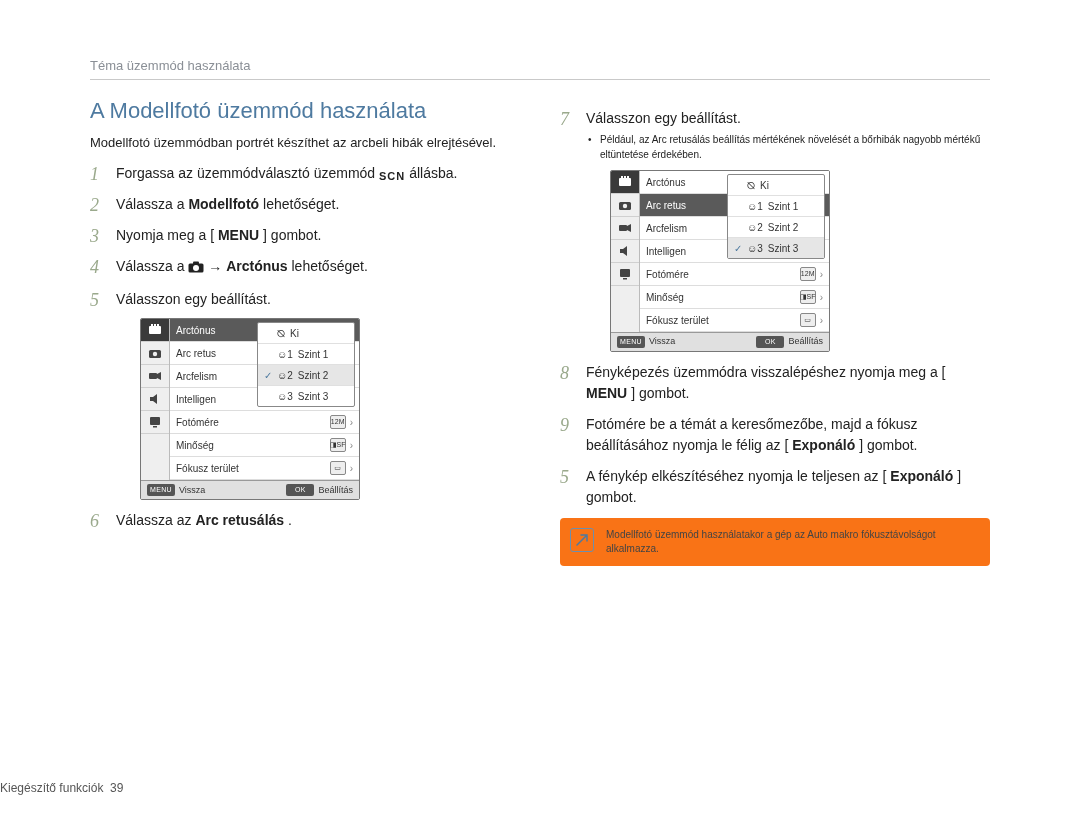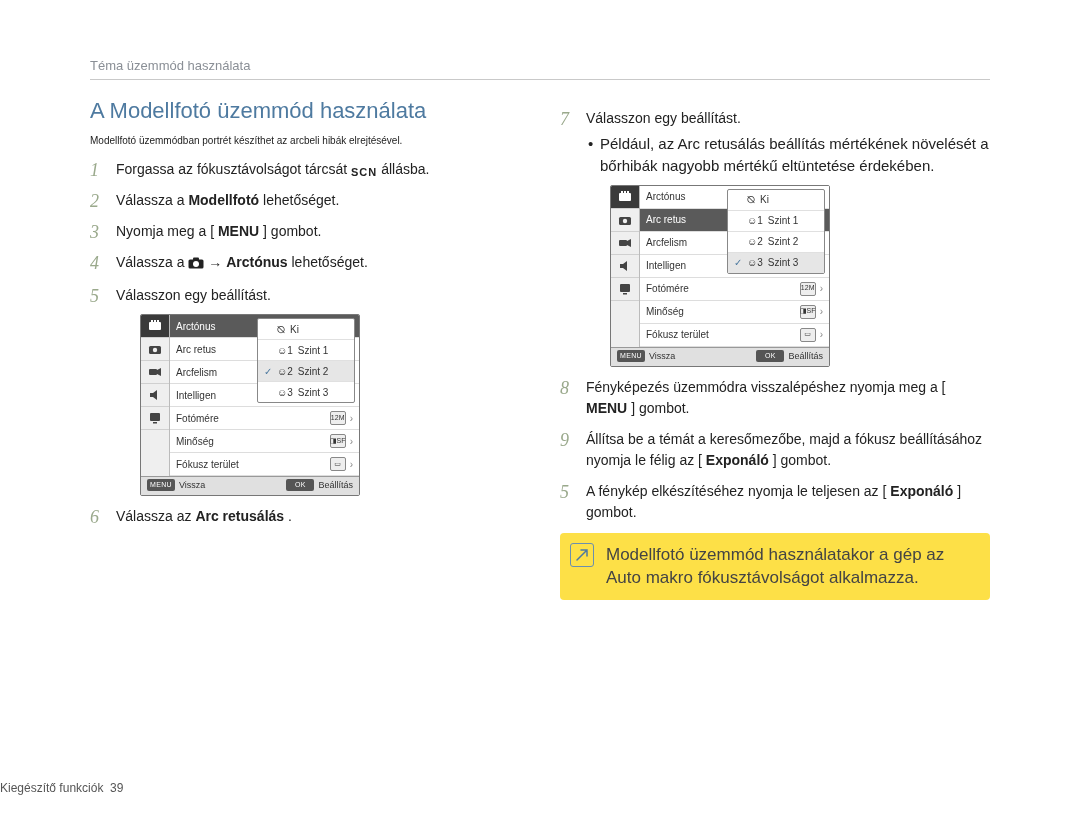--- a/index.html
+++ b/index.html
@@ -1,30 +1,30 @@
 <!DOCTYPE html>
 <html><head>
 <meta charset="utf-8">
 <style>
   html,body{margin:0;padding:0;background:#fff;font-family:Arial,Helvetica,sans-serif;color:#222}
   .page{width:1080px;height:815px;box-sizing:border-box;padding:58px 90px 10px 90px;position:relative}
   .breadcrumb{color:#8a8f96;font-size:13px;padding-bottom:6px;border-bottom:1px solid #c9c9c9;margin-bottom:18px}
   .columns{display:flex;gap:40px}
   .col{flex:1;min-width:0}
   h2.title{color:#4e7aa0;font-weight:400;font-size:22px;margin:0 0 10px}
-  .intro{font-size:10px;line-height:1.45;}
+  .intro{font-size:13px;line-height:1.45;}
   ol.steps{list-style:none;margin:0;padding:0;counter-reset:step}
   ol.steps > li{position:relative;padding-left:26px;margin:10px 0;font-size:14px;line-height:1.5}
   ol.steps > li .num{position:absolute;left:0;top:-2px;font-style:italic;font-family:Georgia,serif;font-size:18px;color:#9aa98c}
   .steps b, .steps strong{font-weight:700}
   .bullet{list-style:none;margin:4px 0 8px;padding:0}
-  .bullet li{position:relative;padding-left:14px;font-size:15px;line-height:1.45}
+  .bullet li{position:relative;padding-left:14px;font-size:10px;line-height:1.45}
   .bullet li::before{content:"•";position:absolute;left:2px;top:0}
   .inline-icon{display:inline-block;vertical-align:-2px}
-  .note-box{background:#fde047;border-radius:4px;padding:10px 12px 10px 46px;position:relative;font-size:17px;line-height:1.4;color:#444;}
+  .note-box{background:#f97316;border-radius:4px;padding:10px 12px 10px 46px;position:relative;font-size:10px;line-height:1.4;color:#444;}
   .note-box .note-icon{position:absolute;left:10px;top:10px;width:22px;height:22px;border:1px solid #6b8fae;border-radius:3px;display:flex;align-items:center;justify-content:center;color:#4e7aa0}
   .footer{position:absolute;bottom:20px;left:0;right:0;text-align:left;font-size:12px;color:#555}
   
   .lcd{width:220px;margin:8px 0 8px 24px;font-size:10px;color:#333}
   .lcd-body{border:1px solid #777;border-radius:2px;overflow:hidden}
   .lcd-main{display:flex;background:#f7f7f5}
   .lcd-side{width:28px;background:#efefef;border-right:1px solid #bbb;display:flex;flex-direction:column}
   .lcd-side .sicon{height:22px;display:flex;align-items:center;justify-content:center;border-bottom:1px solid #d0d0d0;color:#444}
   .lcd-side .sicon svg{width:14px;height:14px}
   .lcd-side .sicon.active{background:#3a3a3a;color:#fff}
@@ -34,39 +34,39 @@
   .lcd-row .rlabel{flex:1;white-space:nowrap;overflow:hidden;text-overflow:ellipsis}
   .lcd-row .rval{display:flex;align-items:center;gap:4px;color:inherit}
   .lcd-row .sq{width:14px;height:12px;border:1px solid #888;border-radius:2px;display:inline-flex;align-items:center;justify-content:center;font-size:7px;background:#eee}
   .lcd-row .chev{color:#888}
   .popup{position:absolute;top:3px;right:4px;width:96px;background:#fff;border:1px solid #888;border-radius:2px;box-shadow:0 0 0 1px #fff inset;z-index:2}
   .popup .prow{height:20px;display:flex;align-items:center;gap:5px;padding:0 6px;border-bottom:1px solid #e0e0e0}
   .popup .prow:last-child{border-bottom:none}
   .popup .prow.sel{background:#e6e6e6}
   .popup .tick{color:#4e7aa0;font-size:10px;width:8px}
   .lcd-foot{display:flex;background:#e0e0e0;border-top:1px solid #999;height:18px;align-items:center;font-size:9px}
-  .lcd-foot .fbtn{flex:1;display:flex;align-items:flex-start;gap:4px;padding:0 6px;color:#333}
+  .lcd-foot .fbtn{flex:1;display:flex;align-items:center;gap:4px;padding:0 6px;color:#333}
   .lcd-foot .flabel{display:inline-flex;align-items:center;justify-content:center;min-width:28px;height:12px;background:#555;color:#fff;border-radius:2px;font-size:7px;letter-spacing:.3px}
   .scn{font-family:Arial;font-weight:700;font-size:11px;letter-spacing:1px}
 </style>
 </head>
 <body>
 <div class="page">
 
 <div class="breadcrumb">Téma üzemmód használata</div>
 
 <div class="columns">
 
   <div class="col">
     <h2 class="title">A Modellfotó üzemmód használata</h2>
     <div class="intro">Modellfotó üzemmódban portrét készíthet az arcbeli hibák elrejtésével.</div>
 
     <ol class="steps">
       <li><span class="num">1</span>
-        <span>Forgassa az fókusztávolságot tárcsát </span>
+        <span>Forgassa az üzemmódválasztó üzemmód </span>
         <span class="inline-icon scn">SCN</span>
         <span> állásba.</span>
       </li>
       <li><span class="num">2</span>
         <span>Válassza a </span>
         <b>Modellfotó</b>
         <span> lehetőséget.</span>
       </li>
       <li><span class="num">3</span>
         <span>Nyomja meg a [</span>
@@ -320,21 +320,21 @@
             </div>
           </div>
         </div>
       </li>
       <li><span class="num">8</span>
         <span>Fényképezés üzemmódra visszalépéshez nyomja meg a [</span>
         <b>MENU</b>
         <span>] gombot.</span>
       </li>
       <li><span class="num">9</span>
-        <span>Állítsa be a témát a keresőmezőbe, majd a fókusz beállításához nyomja le félig az [</span>
+        <span>Fotómére be a témát a keresőmezőbe, majd a fókusz beállításához nyomja le félig az [</span>
         <b>Exponáló</b>
         <span>] gombot.</span>
       </li>
       <li><span class="num">5</span>
         <span>A fénykép elkészítéséhez nyomja le teljesen az [</span>
         <b>Exponáló</b>
         <span>] gombot.</span>
       </li>
     </ol>
 

